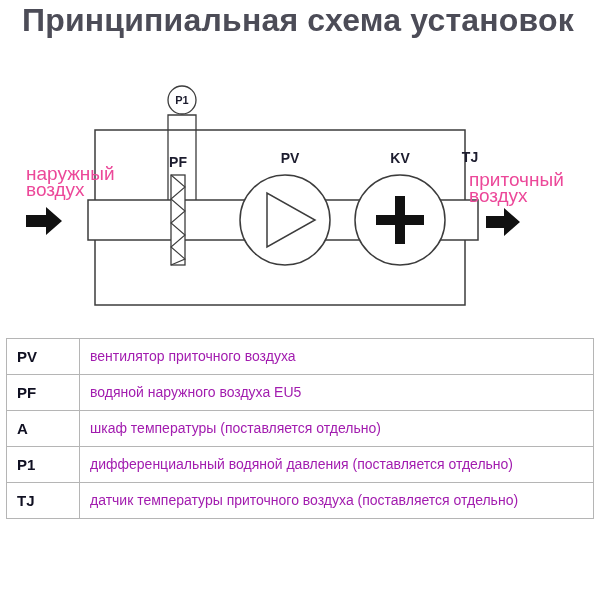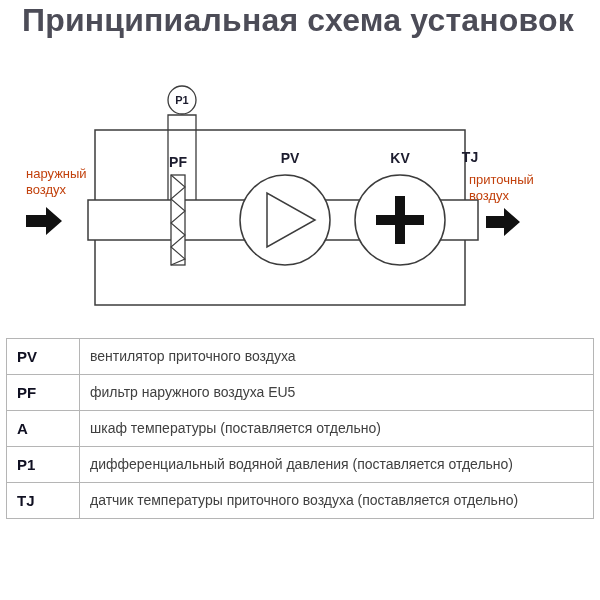--- a/index.html
+++ b/index.html
@@ -6,31 +6,31 @@
   body{
     width:600px;height:600px;position:relative;background:#ffffff;
     font-family:"Liberation Sans", sans-serif;overflow:hidden;
   }
   .page-title{
     position:absolute;left:22px;top:2px;width:570px;
     font-size:32px;font-weight:bold;color:#4c4c57;letter-spacing:0.2px;
   }
   .diagram{position:absolute;left:0;top:70px;width:600px;height:265px;}
   .air-label{
-    position:absolute;font-size:13px;color:#c2410c;line-height:16px;width:78px;
+    position:absolute;font-size:19px;color:#ec4899;line-height:16px;width:78px;
   }
   .air-label.left{left:26px;top:96px;}
   .air-label.right{left:469px;top:102px;}
   svg text{font-family:"Liberation Sans", sans-serif;}
   .legend{
     position:absolute;left:6px;top:338px;width:588px;
     border-collapse:collapse;table-layout:fixed;
   }
   .legend td{
-    border:1px solid #b5b5b5;color:#404040;vertical-align:middle;
+    border:1px solid #b5b5b5;color:#a21caf;vertical-align:middle;
     padding:8px 10px;line-height:19px;
   }
   .legend td.abbr{width:52px;font-size:15px;font-weight:600;color:#101022;}
   .legend td.desc{font-size:14px;}
 </style>
 </head>
 <body>
 
 <div class="page-title">Принципиальная схема установок</div>
 
@@ -79,21 +79,21 @@
 </div>
 
 <table class="legend">
   <tbody>
     <tr>
       <td class="abbr">PV</td>
       <td class="desc">вентилятор приточного воздуха</td>
     </tr>
     <tr>
       <td class="abbr">PF</td>
-      <td class="desc">фильтр наружного воздуха EU5</td>
+      <td class="desc">водяной наружного воздуха EU5</td>
     </tr>
     <tr>
       <td class="abbr">A</td>
       <td class="desc">шкаф температуры (поставляется отдельно)</td>
     </tr>
     <tr>
       <td class="abbr">P1</td>
       <td class="desc">дифференциальный водяной давления (поставляется отдельно)</td>
     </tr>
     <tr>

